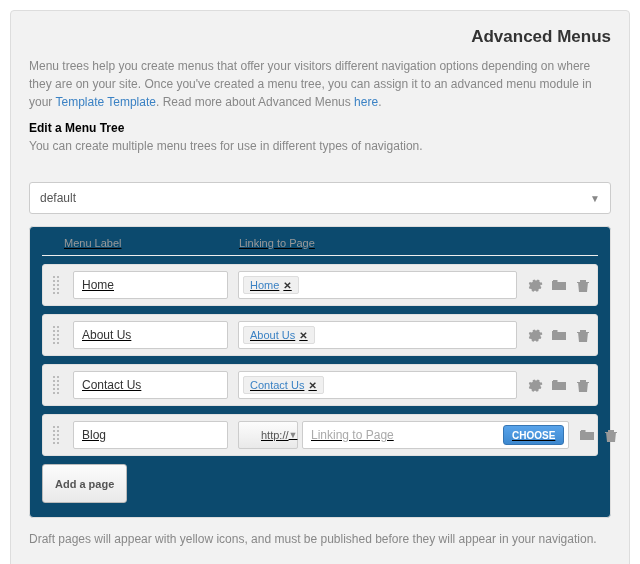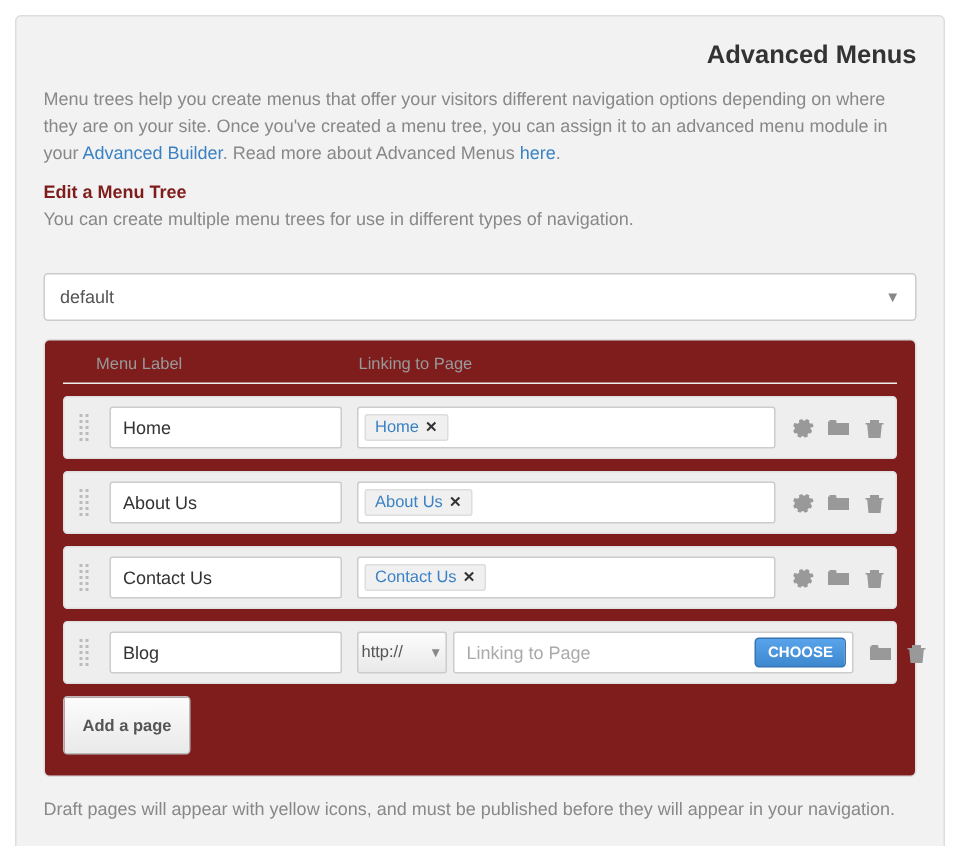--- a/index.html
+++ b/index.html
@@ -22,21 +22,21 @@
     margin-bottom: 10px;
     text-align: right;
   }
   p.intro, p.sub, p.footer-note {
     font-size: 12px;
     color: #888;
     line-height: 1.5;
     margin-bottom: 10px;
   }
   a.link { color: #3b82c4; text-decoration: none; }
-  h2 { font-size: 12px; font-weight: 700; color: #7f1d1d; margin-top: 4px; }
+  h2 { font-size: 12px; font-weight: 700; color: #000000; margin-top: 4px; }
   p.sub { margin-top: 2px; margin-bottom: 27px; }
 
   .menu-select-row { display: flex; gap: 10px; margin-bottom: 12px; }
   .select {
     flex: 1;
     height: 32px;
     background: #fff;
     border: 1px solid #ccc;
     border-radius: 3px;
     display: flex;
@@ -76,25 +76,26 @@
     font-weight: 700;
     padding: 2px 8px;
     border-radius: 3px;
     height: 20px;
     display: inline-flex;
     align-items: center;
     margin-left: 37px;
   }
 
   .tree-box {
-    background: #7f1d1d;
+    background: #0c4a6e;
     border: 1px solid #ddd;
     border-radius: 4px;
     padding: 10px 12px 14px;
     margin-bottom: 12px;
+    text-decoration: underline;
   }
   .col-headers {
     display: flex;
     padding: 0 0 6px 22px;
     font-size: 11px;
     color: #999;
     border-bottom: 1px solid #eee;
     margin-bottom: 8px;
   }
   .col-headers .c1 { width: 175px; }
@@ -155,22 +156,22 @@
     align-items: center;
     gap: 4px;
   }
   .tag .x { color: #333; font-weight: 700; cursor: pointer; font-size: 10px; }
 
   .url-row { flex: 1; display: flex; gap: 4px; align-items: center; }
   .proto {
     height: 28px; width: 60px;
     background: linear-gradient(#fcfcfc,#e9e9e9);
     border: 1px solid #ccc; border-radius: 2px;
-    display: flex; align-items: center; justify-content: space-between;
-    padding: 0 2px; font-size: 11px; color: #555;
+    display: flex; align-items: center; 
+    padding: 0 22px; font-size: 11px; color: #555;
   }
   .url-input-wrap {
     flex: 1; height: 28px; border: 1px solid #ccc; border-radius: 2px;
     background: #fff; display: flex; align-items: center; padding: 0 4px 0 8px;
   }
   .url-input-wrap input {
     border: none; outline: none; flex: 1; font-size: 12px; color: #333; height: 24px;
     background: transparent;
   }
   .url-input-wrap input::placeholder { color: #aaa; }
@@ -184,21 +185,21 @@
 </style>
 </head>
 <body>
 
 <div class="panel">
 
   <h1>Advanced Menus</h1>
 
   <p class="intro">
     <span>Menu trees help you create menus that offer your visitors different navigation options depending on where they are on your site. Once you've created a menu tree, you can assign it to an advanced menu module in your </span>
-    <a href="#" class="link">Advanced Builder</a><span>. Read more about Advanced Menus </span><a href="#" class="link">here</a><span>.</span>
+    <a href="#" class="link">Template Template</a><span>. Read more about Advanced Menus </span><a href="#" class="link">here</a><span>.</span>
   </p>
 
   <h2>Edit a Menu Tree</h2>
   <p class="sub">You can create multiple menu trees for use in different types of navigation.</p>
 
   <div class="menu-select-row">
     <div class="select">
       <span>default</span>
       <span class="caret">▼</span>
     </div>

